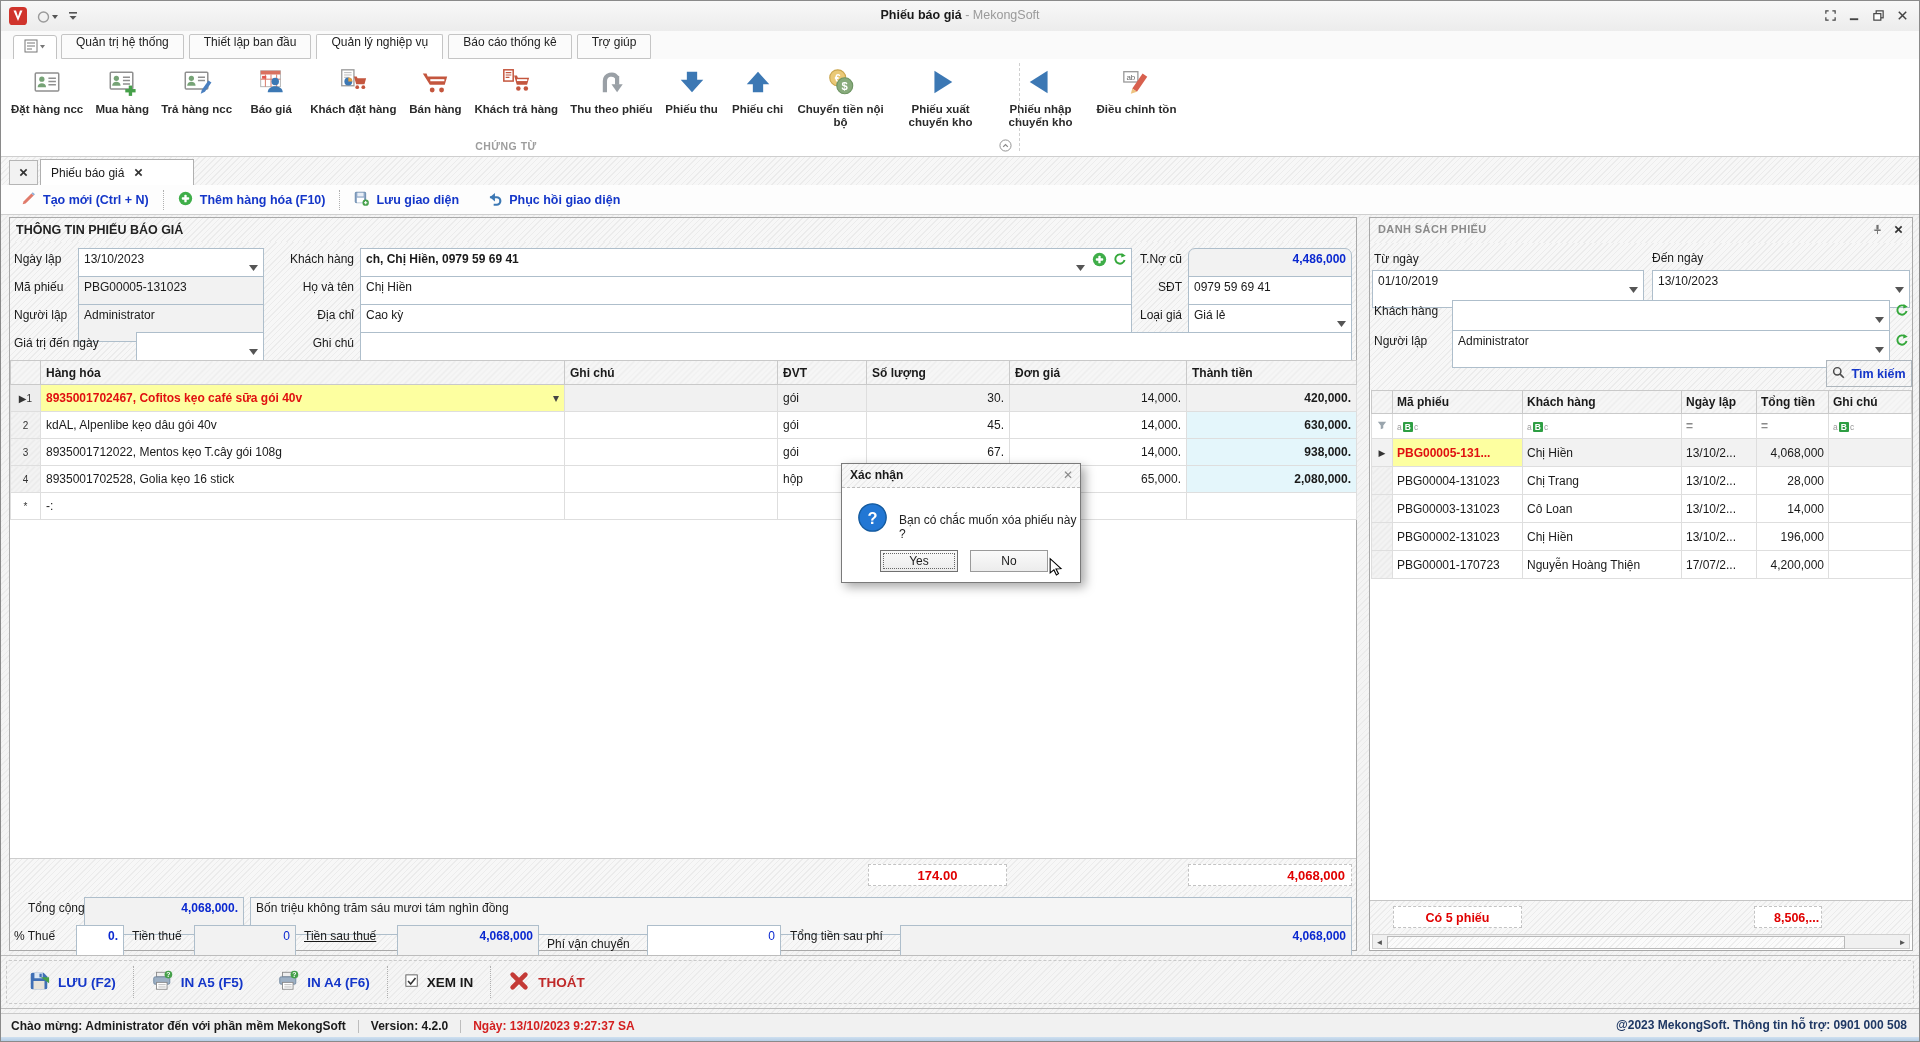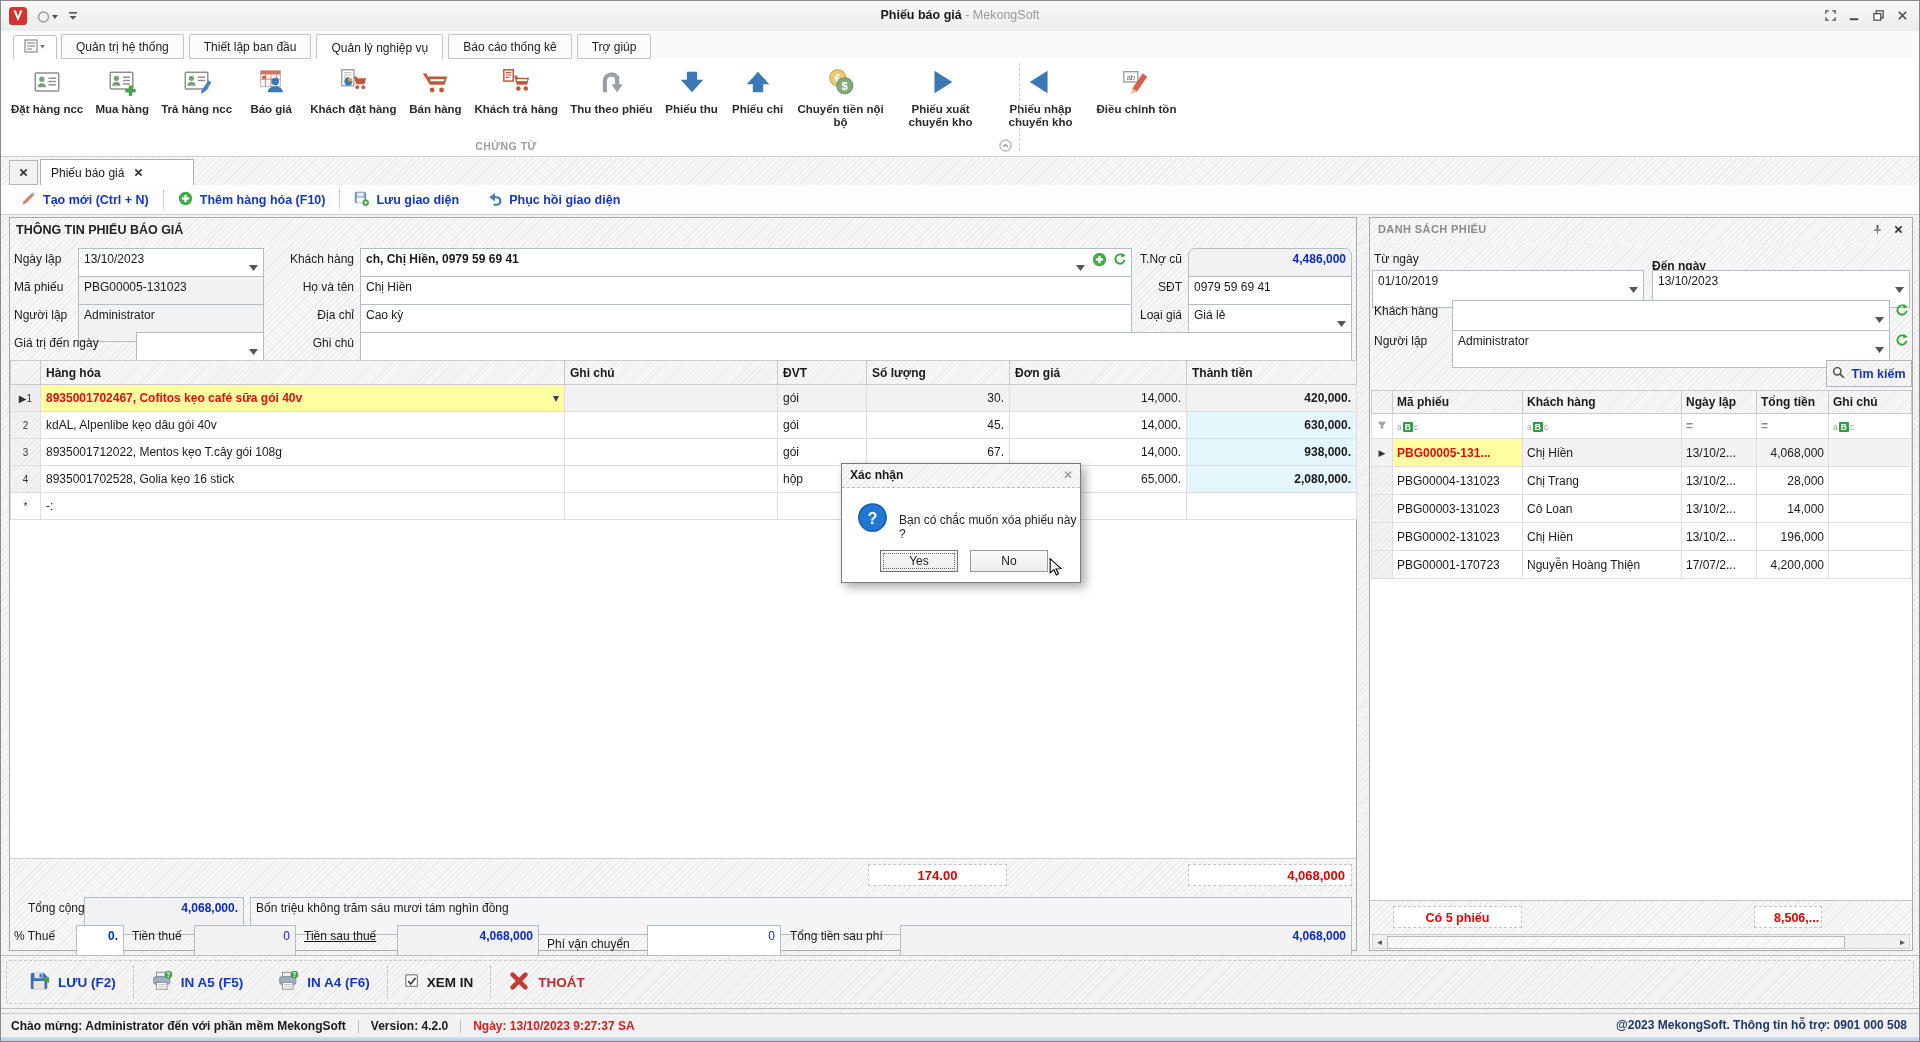--- a/index.html
+++ b/index.html
@@ -14,21 +14,21 @@
   
   .titlebar{position:absolute;left:0;top:0;width:100%;height:30px;background:linear-gradient(#f8f8f8,#ececec);border-bottom:1px solid #d6d6d6;}
   .title-text{position:absolute;left:0;right:0;top:7px;text-align:center;font-size:12.5px;}
   .title-text b{color:#1a1a1a;} .title-text span{color:#9a9a9a;}
   .winbtn{width:22px;height:16px;display:flex;align-items:center;justify-content:center;}
 
   
   .tabstrip{position:absolute;left:0;top:30px;width:100%;height:28px;background:#fafafa;}
   .menutab{position:absolute;left:12px;top:4px;width:42px;height:23px;border:1px solid #c2c2c2;border-radius:3px 3px 0 0;background:#fff;display:flex;align-items:center;justify-content:center;}
   .mtabs{position:absolute;left:60px;top:3px;display:flex;gap:5px;height:25px;}
-  .mtab{border:1px solid #c5c5c5;border-radius:2px 2px 0 0;background:#fbfbfb;padding:0 14px;display:flex;align-items:center;font-size:12px;color:#222;}
+  .mtab{border:1px solid #c5c5c5;border-radius:2px 2px 0 0;background:#fbfbfb;padding:0 14px;display:flex;align-items:flex-start;font-size:12px;color:#222;}
   .mtab.active{background:#fff;border-bottom:1px solid #fff;height:26px;box-shadow:0 -1px 0 #b9b9b9 inset;font-weight:normal;}
 
   
   .ribbon{position:absolute;left:0;top:58px;width:100%;height:97px;background:#fff;border-bottom:1px solid #cfcfcf;}
   .ritems{position:absolute;left:4px;top:3px;display:flex;align-items:flex-start;}
   .ritem{min-width:54px;max-width:88px;padding:2px 6px 0 6px;text-align:center;display:flex;flex-direction:column;align-items:center;}
   .ricon{height:36px;display:flex;align-items:center;justify-content:center;}
   .rlabel{font-size:11.5px;font-weight:bold;color:#2b2b2b;line-height:13px;margin-top:3px;}
   .rgroup{position:absolute;left:0;top:81px;width:1010px;text-align:center;color:#9d9d9d;font-size:10.5px;font-weight:bold;letter-spacing:.5px;}
   .rsep{position:absolute;left:1018px;top:4px;height:88px;border-left:1px dashed #d0d0d0;}
@@ -595,21 +595,21 @@
             <rect x="4.8" y="1" width="2.4" height="5" fill="#707070"></rect>
             <rect x="2.5" y="6" width="7" height="1.6" fill="#707070"></rect>
             <rect x="5.5" y="7.6" width="1" height="3.4" fill="#707070"></rect>
           </svg></span>
       <span class="abs" style="left:524px;top:5px;"><svg viewBox="0 0 10 10" width="9" height="9">
             <path d="M1.5 1.5L8.5 8.5M8.5 1.5L1.5 8.5" stroke="#333" stroke-width="1.8"></path>
           </svg></span>
     </div>
     <div class="hatch abs" style="left:0;top:25px;width:542px;height:147px;">
       <div class="lbl" style="left:4px;top:5px;">Từ ngày</div>
-      <div class="lbl" style="left:282px;top:12px;font-weight:bold;">Đến ngày</div>
+      <div class="lbl" style="left:282px;top:4px;">Đến ngày</div>
       <div class="fld" style="left:2px;top:27px;width:272px;"><span>01/10/2019</span><span class="dda"><svg width="9" height="6" viewBox="0 0 9 6">
               <polygon points="0,0 9,0 4.5,6" fill="#555"></polygon>
             </svg></span></div>
       <div class="fld" style="left:282px;top:27px;width:258px;"><span>13/10/2023</span><span class="dda"><svg width="9" height="6" viewBox="0 0 9 6">
               <polygon points="0,0 9,0 4.5,6" fill="#555"></polygon>
             </svg></span></div>
       <div class="lbl" style="left:4px;top:57px;">Khách hàng</div>
       <div class="fld" style="left:82px;top:57px;width:438px;"><span></span><span class="dda"><svg width="9" height="6" viewBox="0 0 9 6">
               <polygon points="0,0 9,0 4.5,6" fill="#555"></polygon>
             </svg></span></div>

